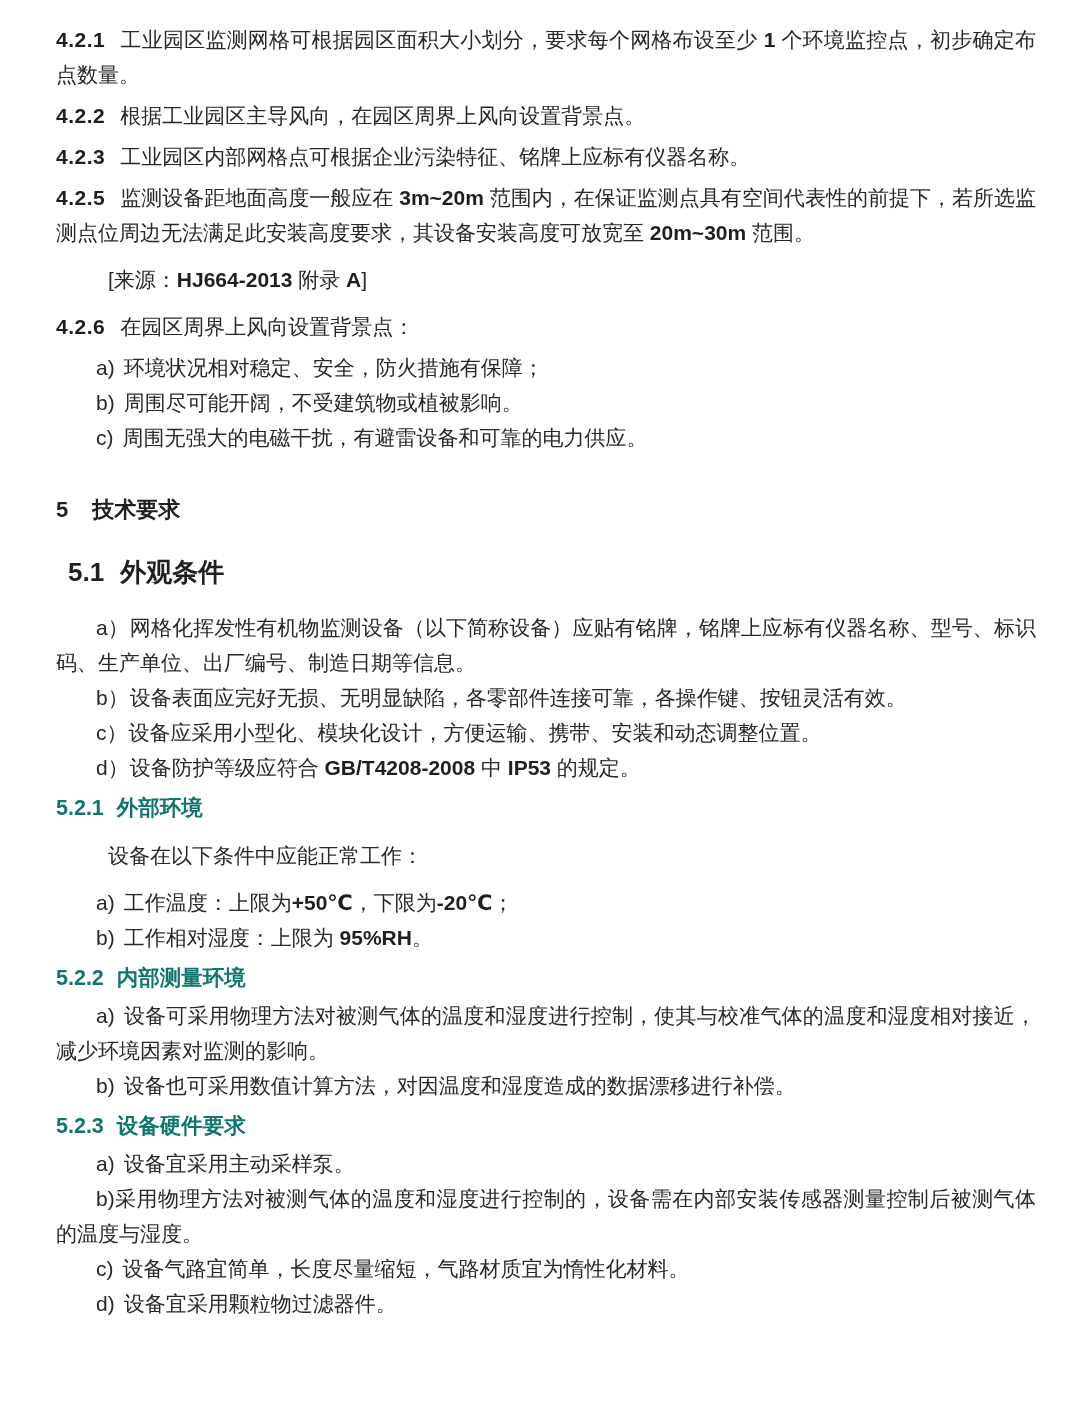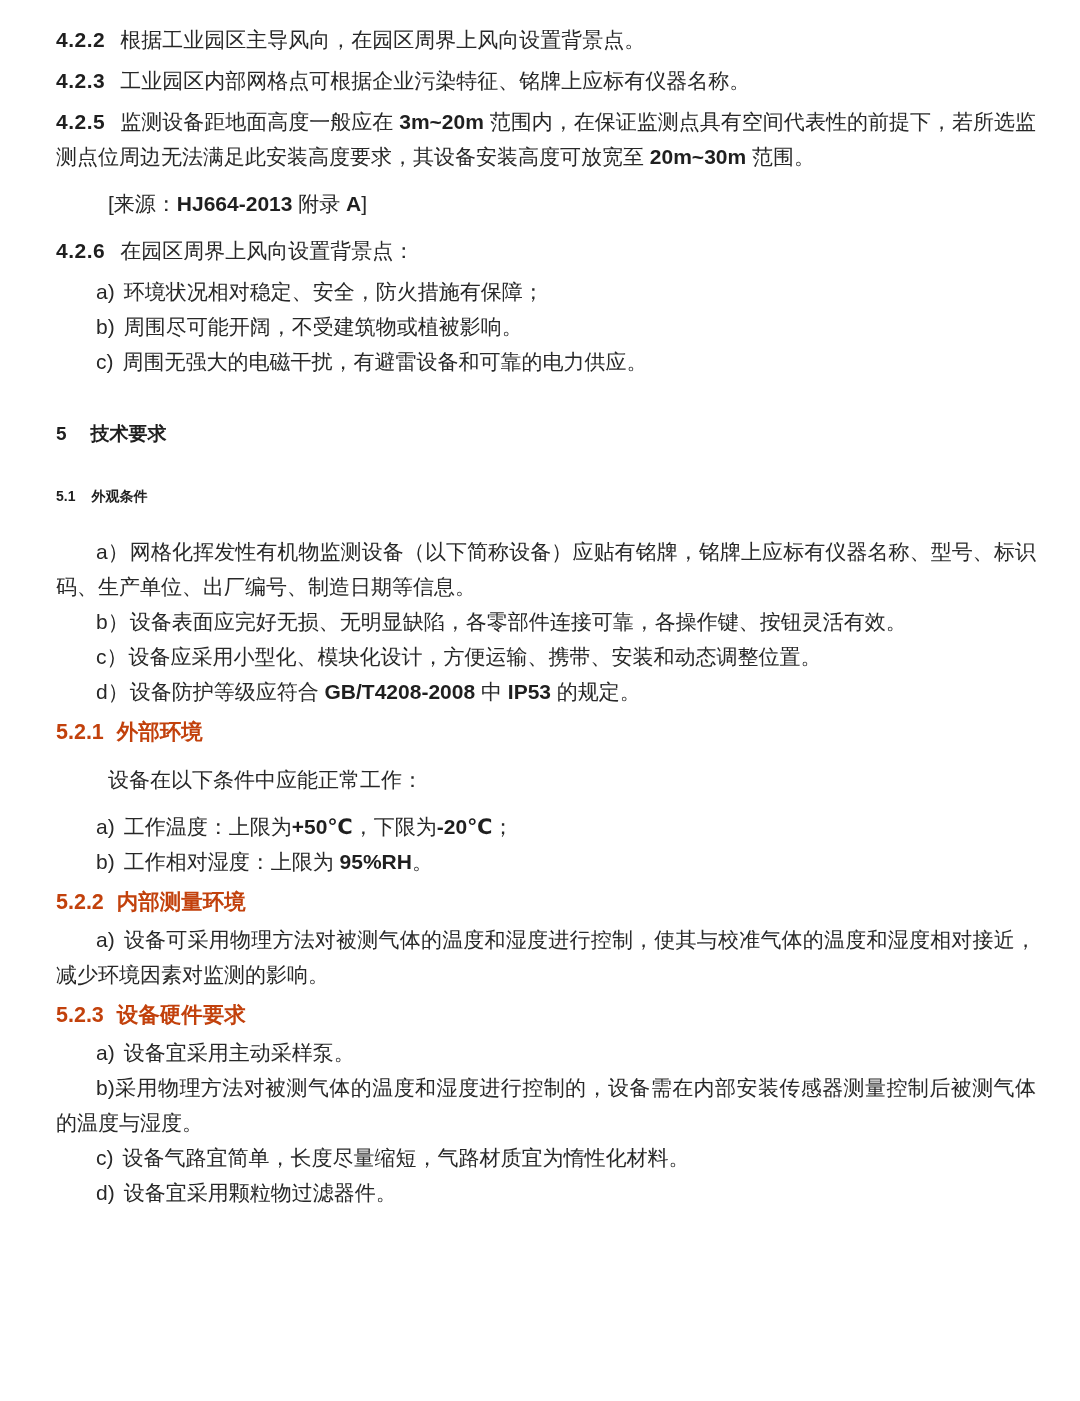--- a/index.html
+++ b/index.html
@@ -36,51 +36,52 @@
   .bold-seg { font-weight: bold; color: #1f1f1f; }
   
   .indent { text-indent: 40px; }
   .list-item { text-indent: 40px; margin: 0; }
   .marker { margin-right: 9px; }
   .marker-fw { margin-right: 1px; }   
   .marker-tight { margin-right: 0; }  
   
   .h1 {
     font-weight: bold;
-    font-size: 19px;
+    font-size: 22px;
     color: #1f1f1f;
     margin: 37px 0 28px 0;
     line-height: 35px;
     text-align: left;
   }
   .h2 {
     font-weight: bold;
-    font-size: 14px;
+    font-size: 26px;
     color: #1f1f1f;
-    margin: 7px 0 20px 0;
+    margin: 7px 0 20px 12px;
     line-height: 35px;
     text-align: left;
   }
   .h3 {
     font-weight: bold;
     font-size: 21.5px;
-    color: #c2410c;
+    color: #0f766e;
     margin: 6px 0 2px 0;
     line-height: 35px;
     text-align: left;
   }
   .gap-lg { margin-right: 24px; }
   .gap-md { margin-right: 16px; }
   .gap-sm { margin-right: 13px; }
 </style>
 </head>
 <body>
 
 <div class="page">
 
+  <p class="sec-p"><span class="sec-num">4.2.1</span><span>工业园区监测网格可根据园区面积大小划分，要求每个网格布设至少 </span><span class="bold-seg">1</span><span> 个环境监控点，初步确定布点数量。</span></p>
 
   <p class="sec-p"><span class="sec-num">4.2.2</span><span>根据工业园区主导风向，在园区周界上风向设置背景点。</span></p>
 
   <p class="sec-p"><span class="sec-num">4.2.3</span><span>工业园区内部网格点可根据企业污染特征、铭牌上应标有仪器名称。</span></p>
 
 
   <p class="sec-p"><span class="sec-num">4.2.5</span><span>监测设备距地面高度一般应在 </span><span class="bold-seg">3m~20m</span><span> 范围内，在保证监测点具有空间代表性的前提下，若所选监测点位周边无法满足此安装高度要求，其设备安装高度可放宽至 </span><span class="bold-seg">20m~30m</span><span> 范围。</span></p>
 
   <p class="indent"><span>[来源：</span><span class="bold-seg">HJ664-2013</span><span> 附录 </span><span class="bold-seg">A</span><span>]</span></p>
 
@@ -103,20 +104,21 @@
   <p class="h3"><span class="gap-sm">5.2.1</span><span>外部环境</span></p>
 
   <p class="indent"><span>设备在以下条件中应能正常工作：</span></p>
 
   <p class="list-item"><span class="marker">a)</span><span>工作温度：上限为</span><span class="bold-seg">+50℃</span><span>，下限为</span><span class="bold-seg">-20℃</span><span>；</span></p>
   <p class="list-item"><span class="marker">b)</span><span>工作相对湿度：上限为 </span><span class="bold-seg">95%RH</span><span>。</span></p>
 
   <p class="h3"><span class="gap-sm">5.2.2</span><span>内部测量环境</span></p>
 
   <p class="list-item"><span class="marker">a)</span><span>设备可采用物理方法对被测气体的温度和湿度进行控制，使其与校准气体的温度和湿度相对接近，减少环境因素对监测的影响。</span></p>
+  <p class="list-item"><span class="marker">b)</span><span>设备也可采用数值计算方法，对因温度和湿度造成的数据漂移进行补偿。</span></p>
 
   <p class="h3"><span class="gap-sm">5.2.3</span><span>设备硬件要求</span></p>
 
   <p class="list-item"><span class="marker">a)</span><span>设备宜采用主动采样泵。</span></p>
   <p class="list-item"><span class="marker-tight">b)</span><span>采用物理方法对被测气体的温度和湿度进行控制的，设备需在内部安装传感器测量控制后被测气体的温度与湿度。</span></p>
   <p class="list-item"><span class="marker">c)</span><span>设备气路宜简单，长度尽量缩短，气路材质宜为惰性化材料。</span></p>
   <p class="list-item"><span class="marker">d)</span><span>设备宜采用颗粒物过滤器件。</span></p>
 
 </div>
 

